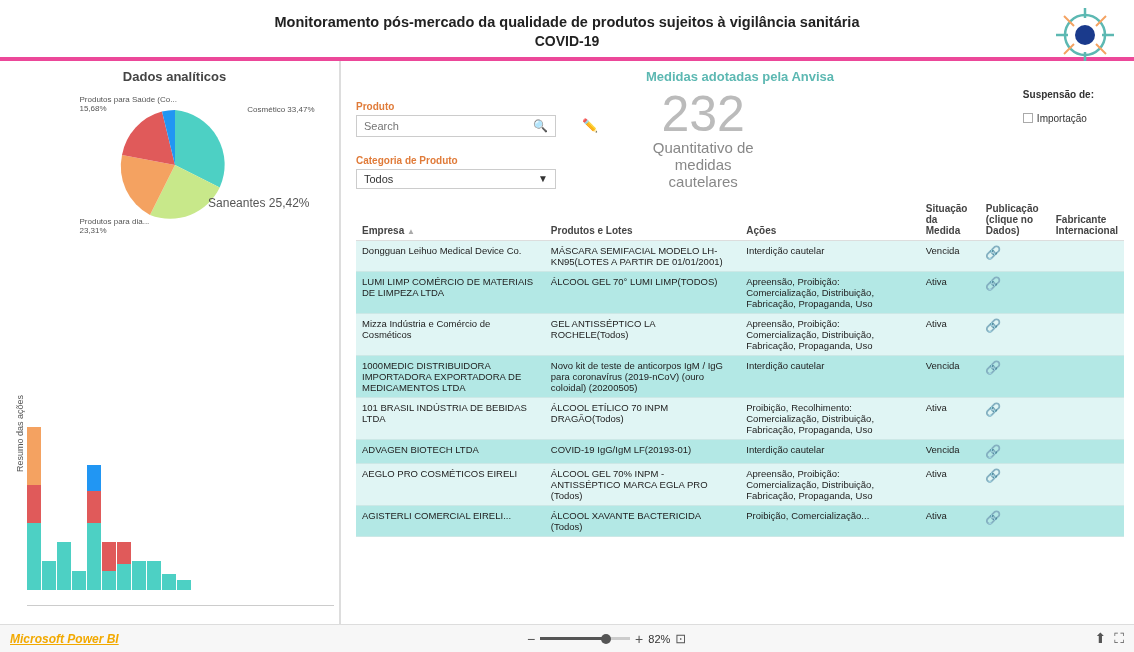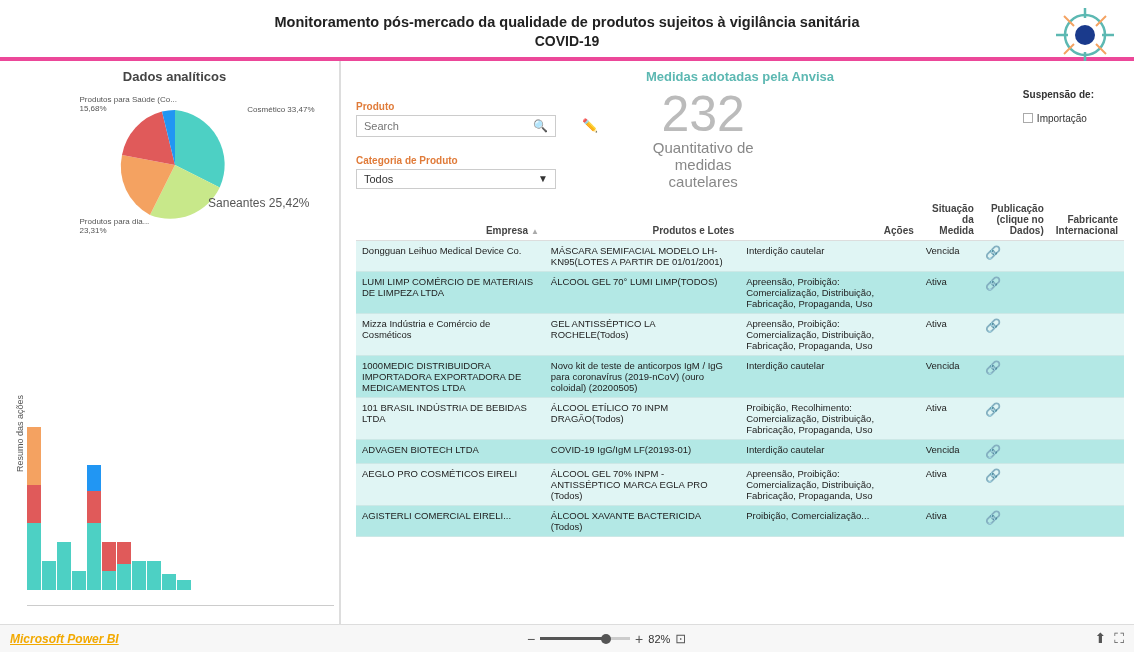--- a/index.html
+++ b/index.html
@@ -201,21 +201,21 @@
       font-size: 10px;
     }
     .data-table thead tr {
       background: #fff;
     }
     .data-table thead th {
       font-size: 10px;
       font-weight: 600;
       color: #444;
       padding: 4px 6px;
-      text-align: right;
+      text-align: left;
       border-bottom: 1px solid #ddd;
       vertical-align: bottom;
     }
     .data-table tbody tr:nth-child(odd) {
       background: #e0f5f4;
     }
     .data-table tbody tr:nth-child(even) {
       background: #b3e8e5;
     }
     .data-table tbody td {

